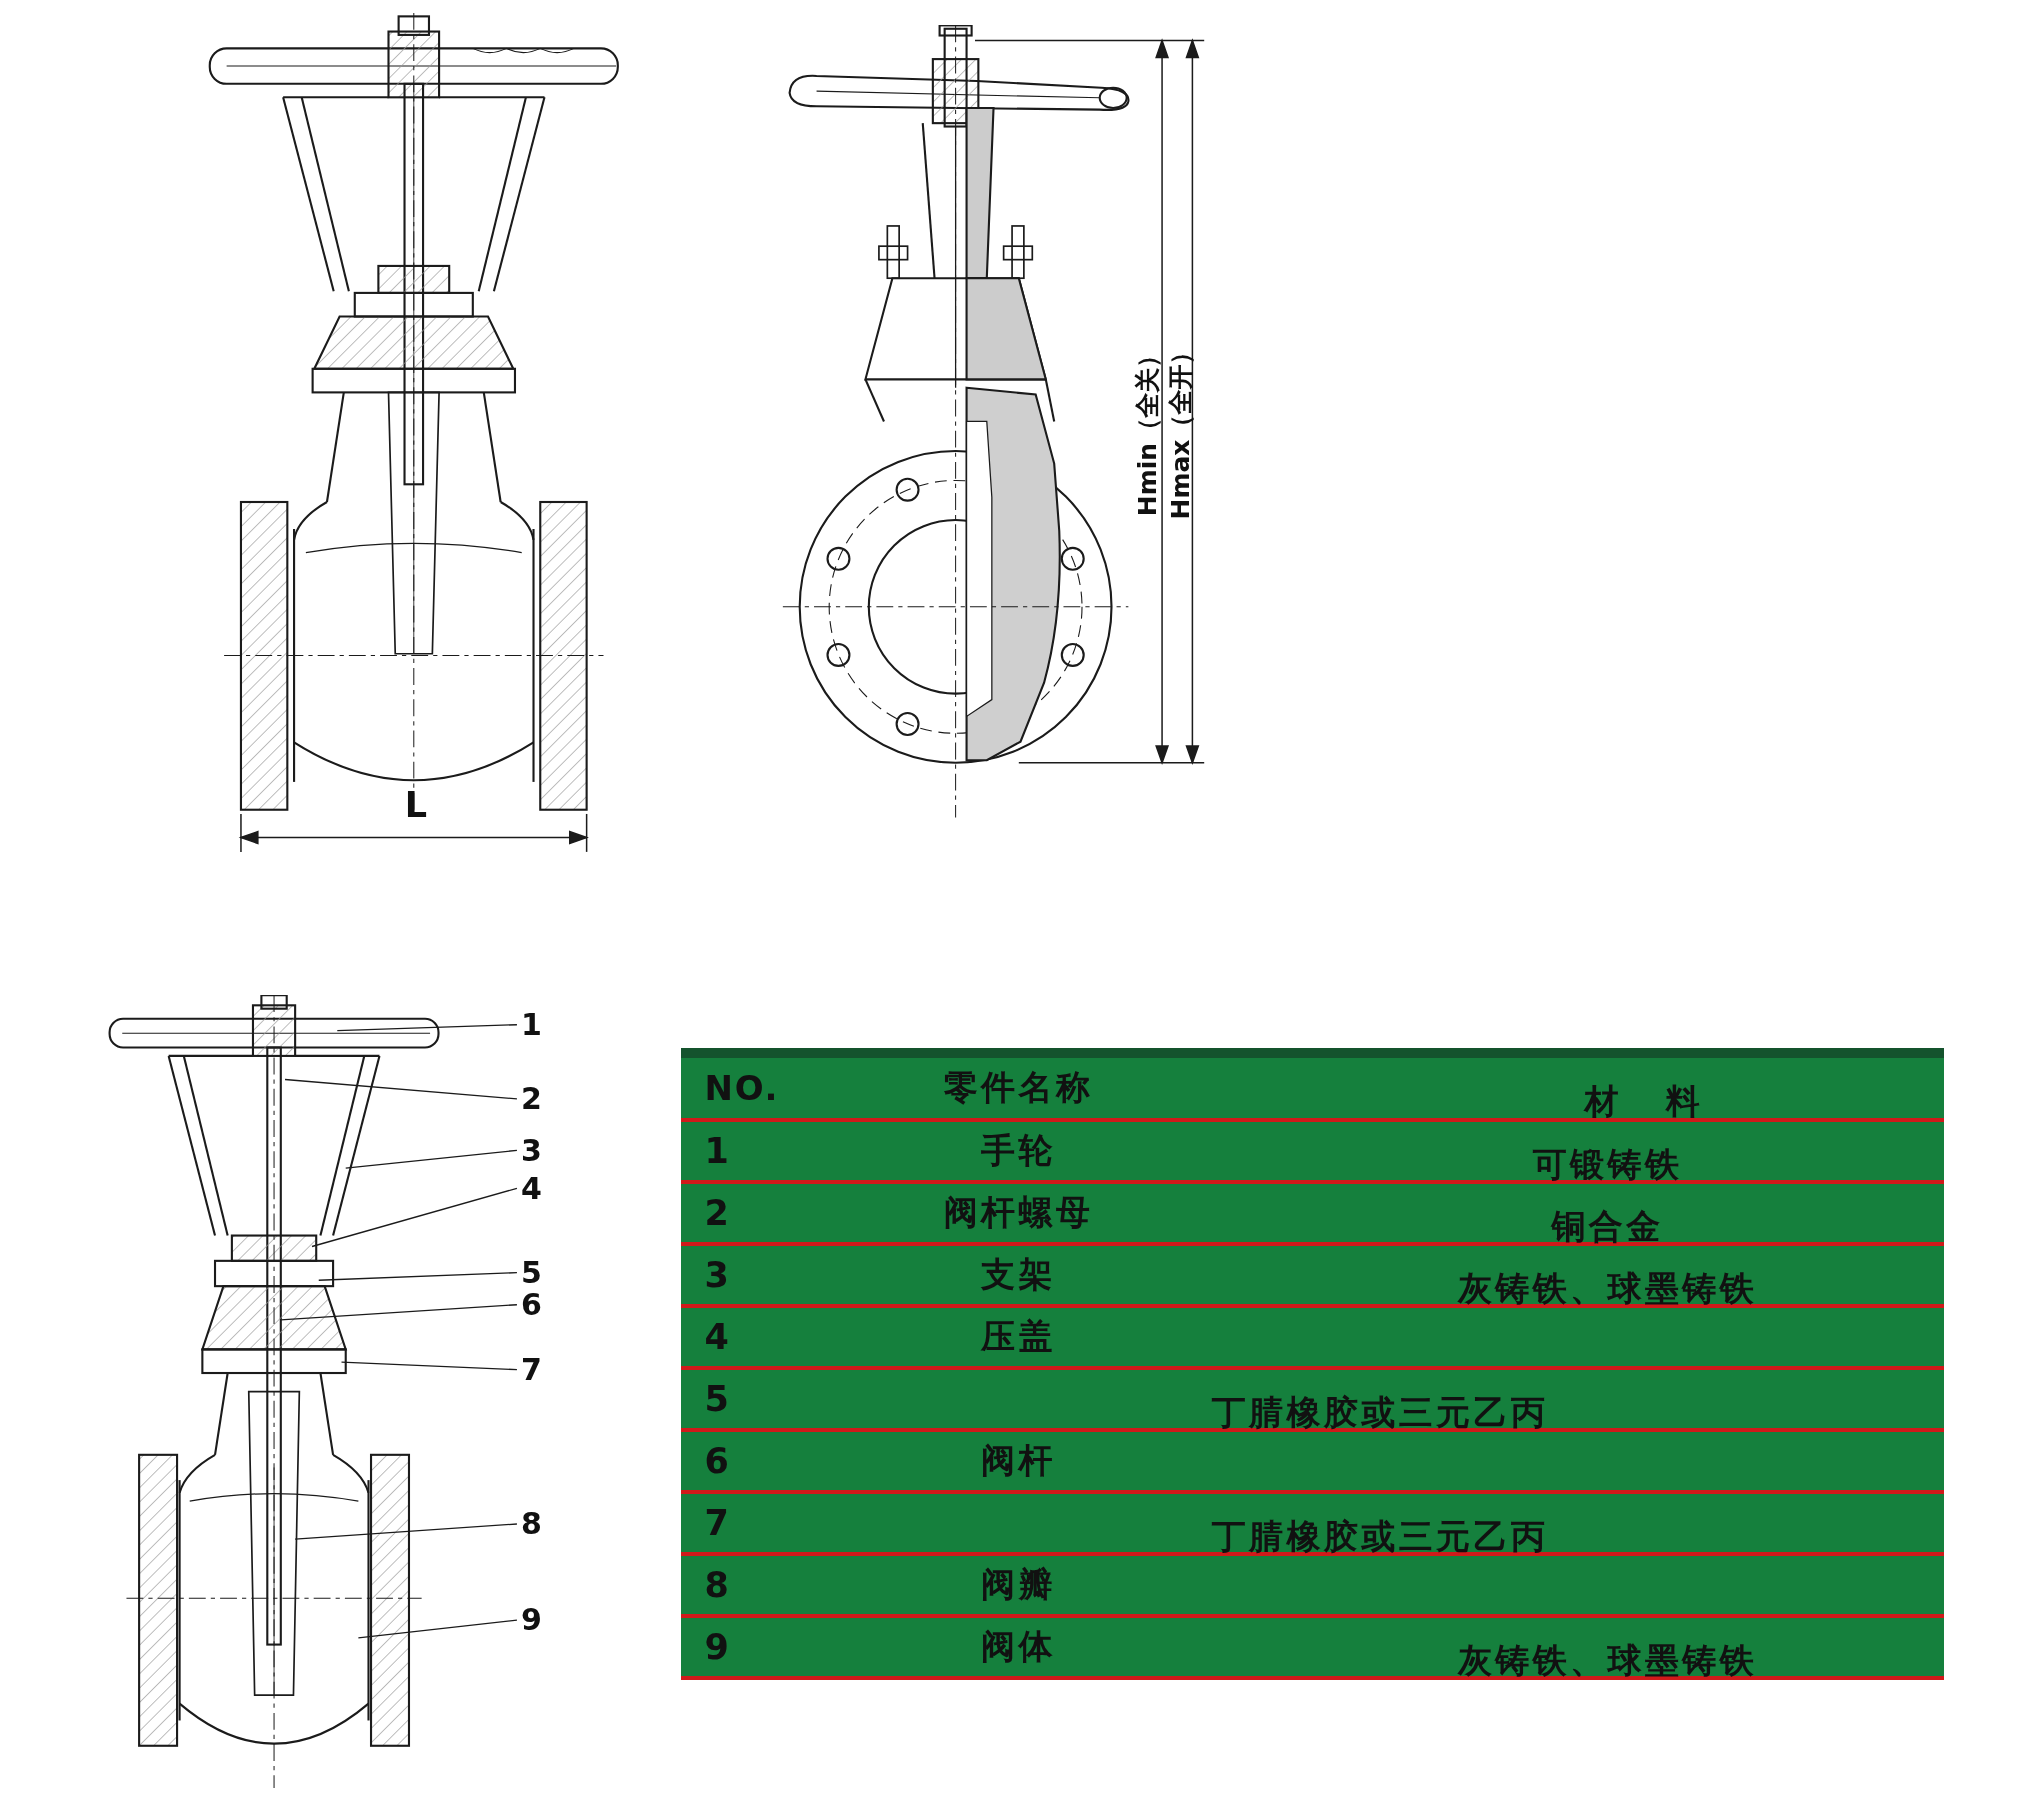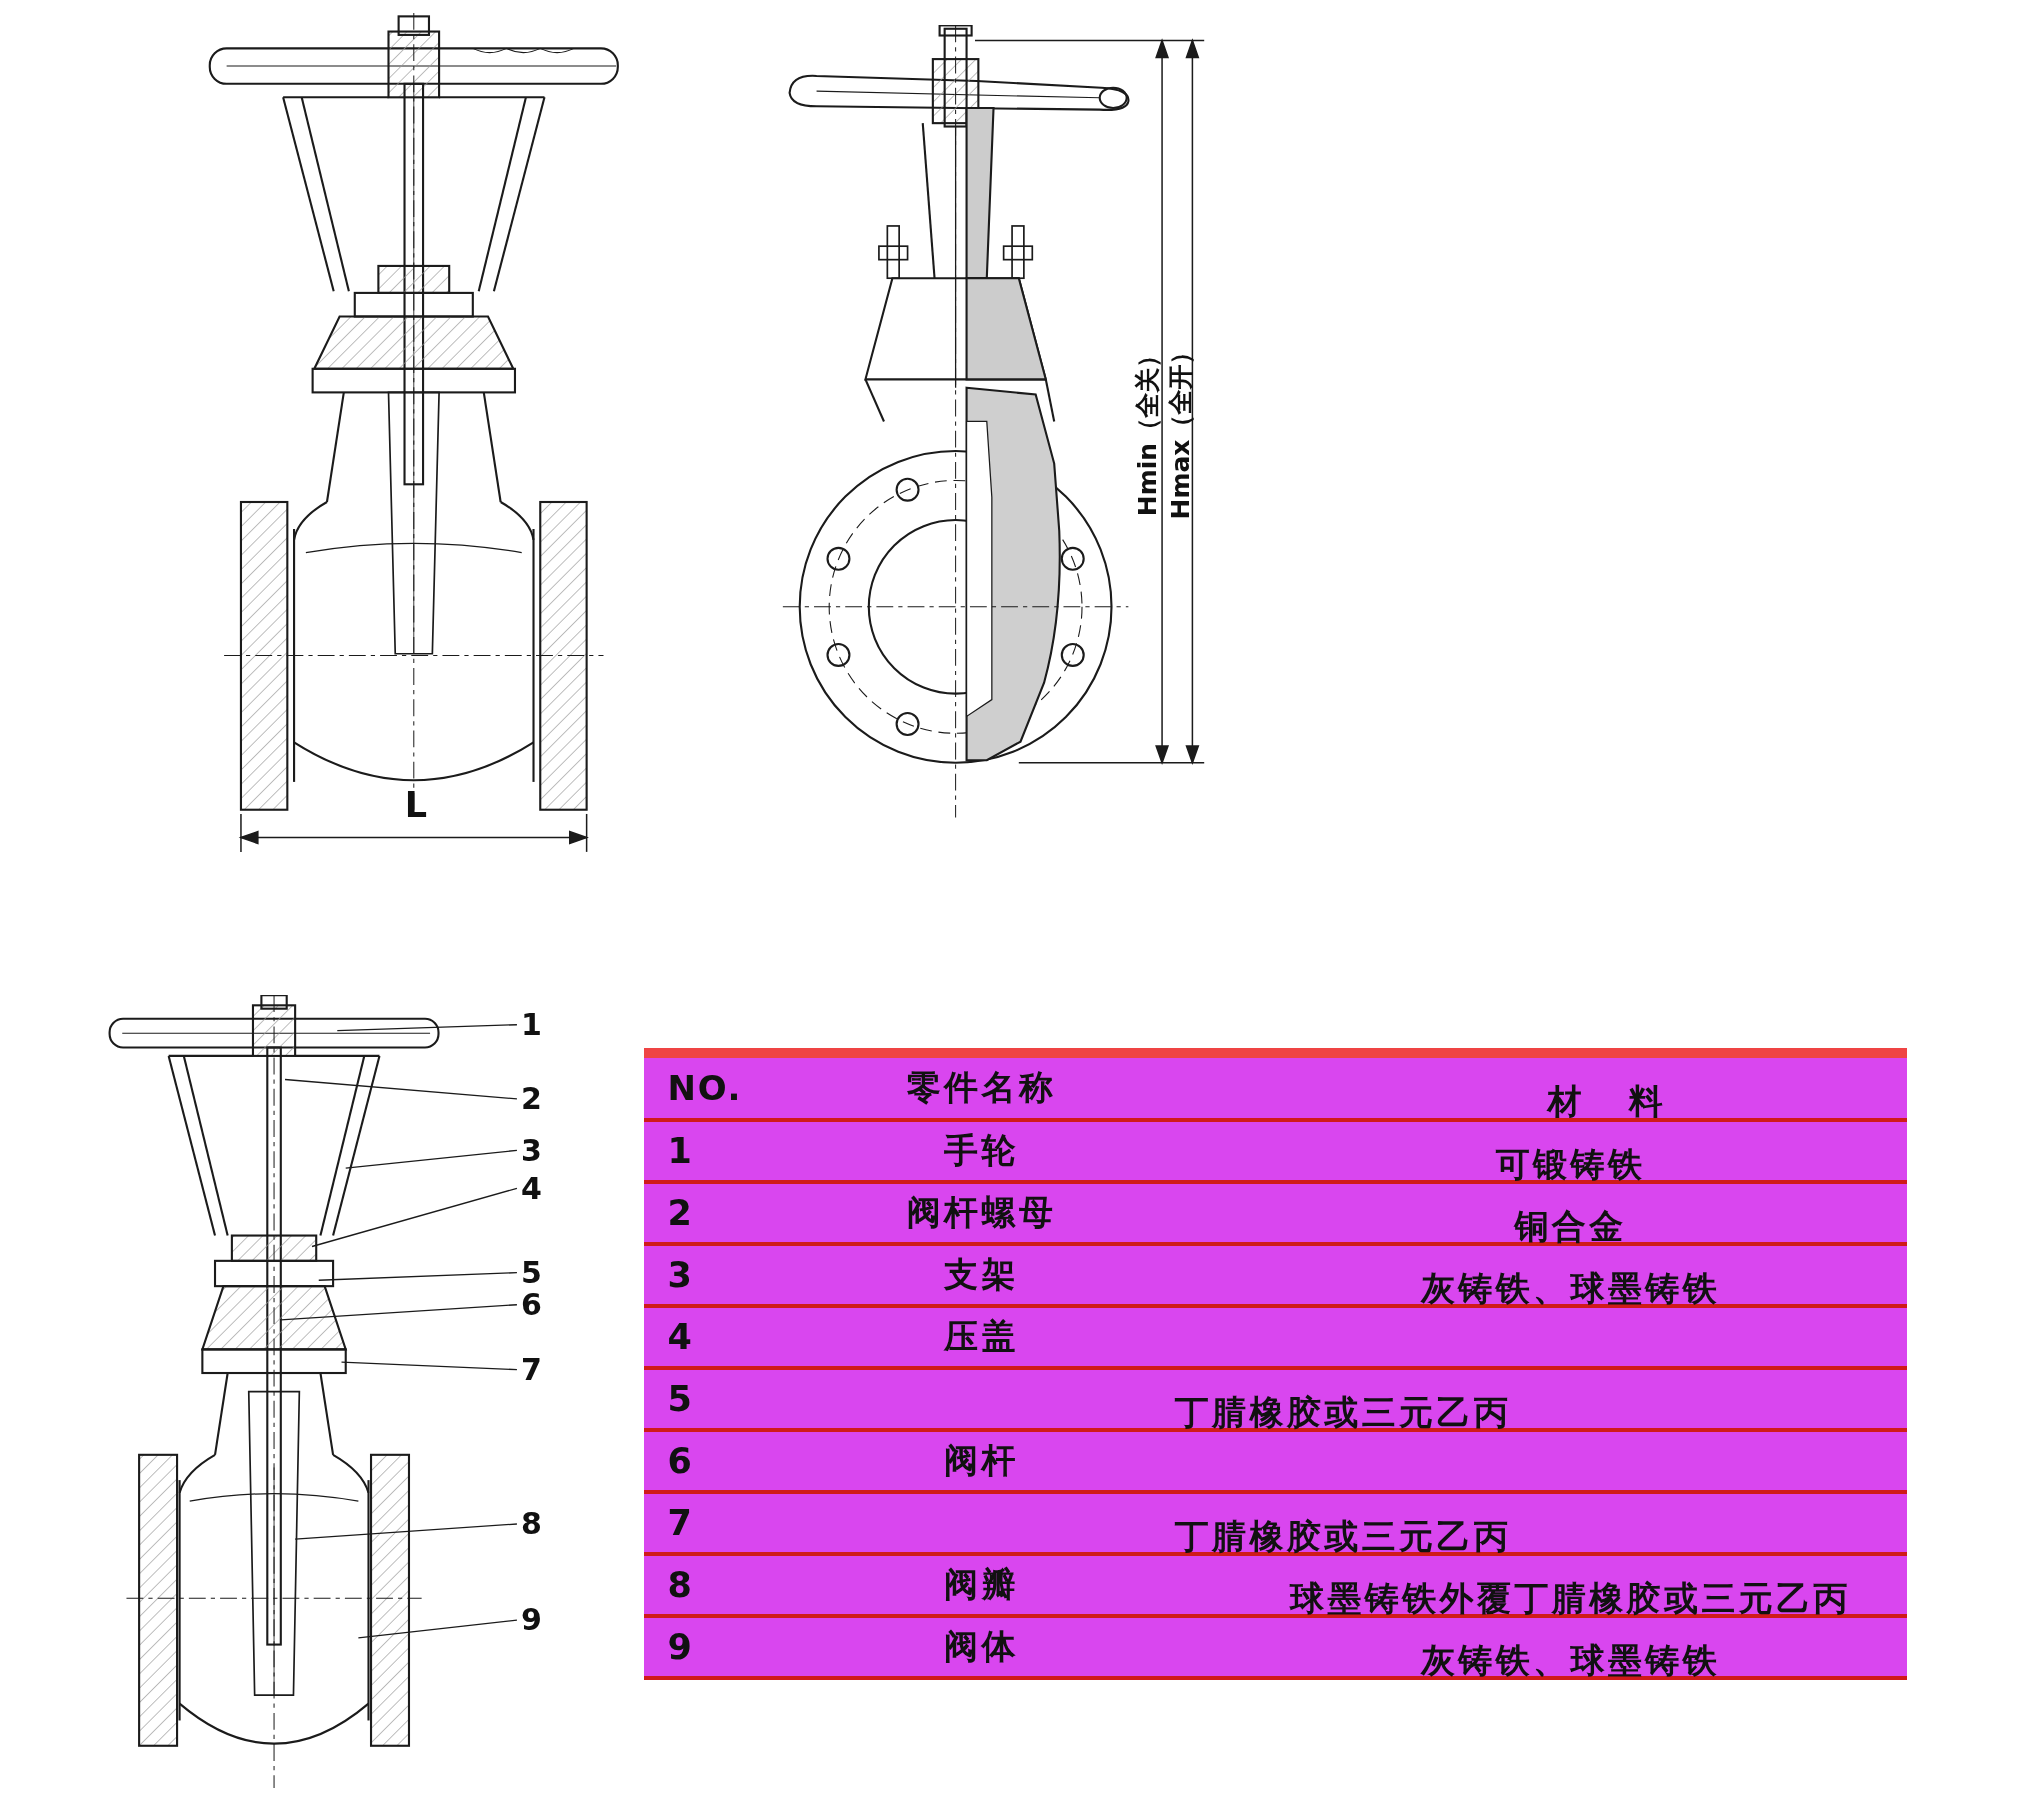--- a/index.html
+++ b/index.html
@@ -30,23 +30,23 @@
   .vlabel.hmin { left:255px; top:390px; }
   .vlabel.hmax { left:288px; top:390px; }
 
   .callout {
     position:absolute; left:462px; width:37px; height:37px; line-height:37px;
     font-size:30px; font-weight:bold; text-align:left;
   }
 
   
   .parts-table {
-    position:absolute; left:644px; top:1048px; width:1263px;
-    border-top:10px solid #ef4444;
-    background:#d946ef;
+    position:absolute; left:681px; top:1048px; width:1263px;
+    border-top:10px solid #14532d;
+    background:#15803d;
   }
   .t-row {
     display:flex; align-items:center;
     height:62px; border-bottom:4.2px solid #d01a1a;
   }
   .t-row.t-header { height:64px; }
   .c-no {
     width:110px; padding-left:23.6px;
     font-size:35px; font-weight:bold; letter-spacing:1.7px;
   }
@@ -316,21 +316,20 @@
       <div class="c-no">6</div>
       <div class="c-name">阀杆</div>
     </div>
     <div class="t-row">
       <div class="c-no">7</div>
       <div class="c-mat">丁腈橡胶或三元乙丙</div>
     </div>
     <div class="t-row">
       <div class="c-no">8</div>
       <div class="c-name">阀瓣</div>
-      <div class="c-mat">球墨铸铁外覆丁腈橡胶或三元乙丙</div>
     </div>
     <div class="t-row">
       <div class="c-no">9</div>
       <div class="c-name">阀体</div>
       <div class="c-mat">灰铸铁、球墨铸铁</div>
     </div>
   </div>
 
 </div>
 

